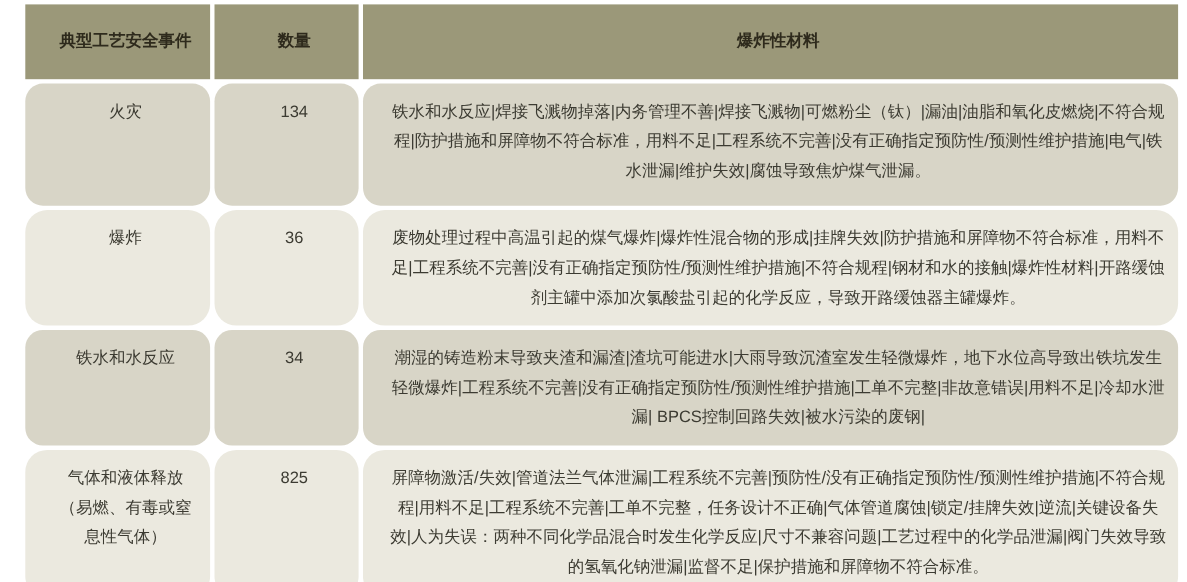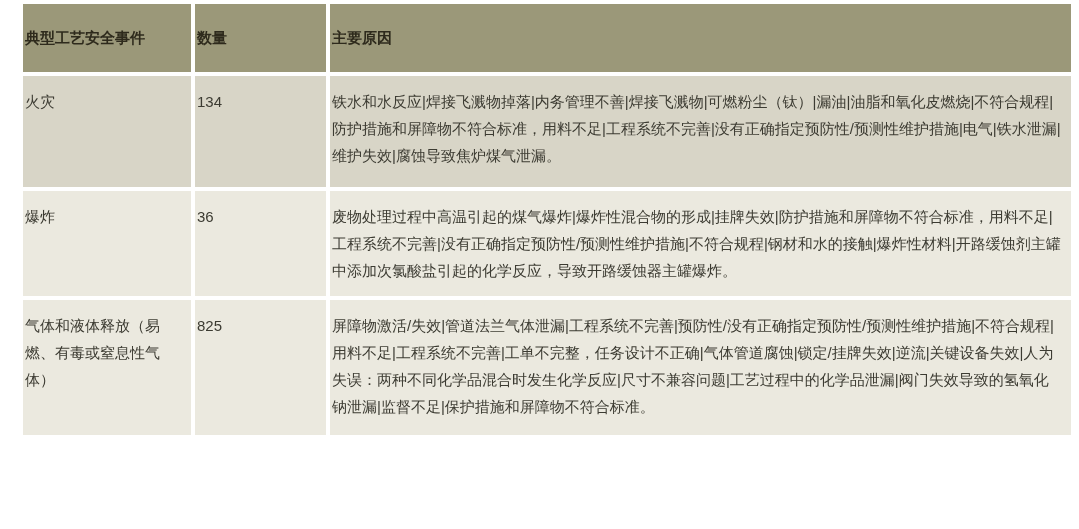--- a/index.html
+++ b/index.html
@@ -28,73 +28,78 @@
     border-spacing: 4px;
     width: 1056px;
     margin-left: -4px;
     table-layout: fixed;
   }
   col.col-event  { width: 168px; }
   col.col-count  { width: 131px; }
   col.col-causes { width: auto; }
   th, td {
     vertical-align: top;
-    text-align: left;
+    text-align: center;
     box-sizing: border-box;
-    padding: 12px 10px 12px 2px;
+    padding: 12px 10px 12px 24px;
     font-size: 15px;
     line-height: 27px;
     color: var(--body-text);
     word-break: break-all;
   }
   thead th {
     background: var(--header-bg);
     color: var(--header-text);
     font-weight: bold;
     height: 68px;
     vertical-align: middle;
     padding-top: 0;
     padding-bottom: 0;
     line-height: 20px;
   }
-  tr.row-dark  td { background: var(--row-dark); }
-  tr.row-light td { background: var(--row-light); }
+  tr.row-dark  td { background: var(--row-dark); border-radius: 16px; }
+  tr.row-light td { background: var(--row-light); border-radius: 20px; }
   tbody tr.r0 td { height: 111px; }
   tbody tr.r1 td { height: 101px; }
   tbody tr.r2 td { height: 94px; }
   tbody tr.r3 td { height: 135px; }
 </style>
 </head>
 <body>
 
 <div class="page">
   <table class="safety-table">
     <colgroup>
       <col class="col-event">
       <col class="col-count">
       <col class="col-causes">
     </colgroup>
     <thead>
       <tr>
         <th>典型工艺安全事件</th>
         <th>数量</th>
-        <th>主要原因</th>
+        <th>爆炸性材料</th>
       </tr>
     </thead>
     <tbody>
         <tr class="row-dark r0">
     <td>火灾</td>
     <td>134</td>
     <td>铁水和水反应|焊接飞溅物掉落|内务管理不善|焊接飞溅物|可燃粉尘（钛）|漏油|油脂和氧化皮燃烧|不符合规程|防护措施和屏障物不符合标准，用料不足|工程系统不完善|没有正确指定预防性/预测性维护措施|电气|铁水泄漏|维护失效|腐蚀导致焦炉煤气泄漏。</td>
   </tr>
         <tr class="row-light r1">
     <td>爆炸</td>
     <td>36</td>
     <td>废物处理过程中高温引起的煤气爆炸|爆炸性混合物的形成|挂牌失效|防护措施和屏障物不符合标准，用料不足|工程系统不完善|没有正确指定预防性/预测性维护措施|不符合规程|钢材和水的接触|爆炸性材料|开路缓蚀剂主罐中添加次氯酸盐引起的化学反应，导致开路缓蚀器主罐爆炸。</td>
   </tr>
+        <tr class="row-dark r2">
+    <td>铁水和水反应</td>
+    <td>34</td>
+    <td>潮湿的铸造粉末导致夹渣和漏渣|渣坑可能进水|大雨导致沉渣室发生轻微爆炸，地下水位高导致出铁坑发生轻微爆炸|工程系统不完善|没有正确指定预防性/预测性维护措施|工单不完整|非故意错误|用料不足|冷却水泄漏| BPCS控制回路失效|被水污染的废钢|</td>
+  </tr>
         <tr class="row-light r3">
     <td>气体和液体释放（易燃、有毒或窒息性气体）</td>
     <td>825</td>
     <td>屏障物激活/失效|管道法兰气体泄漏|工程系统不完善|预防性/没有正确指定预防性/预测性维护措施|不符合规程|用料不足|工程系统不完善|工单不完整，任务设计不正确|气体管道腐蚀|锁定/挂牌失效|逆流|关键设备失效|人为失误：两种不同化学品混合时发生化学反应|尺寸不兼容问题|工艺过程中的化学品泄漏|阀门失效导致的氢氧化钠泄漏|监督不足|保护措施和屏障物不符合标准。</td>
   </tr>
       </tbody>
   </table>
 </div>
 
 </body></html>

